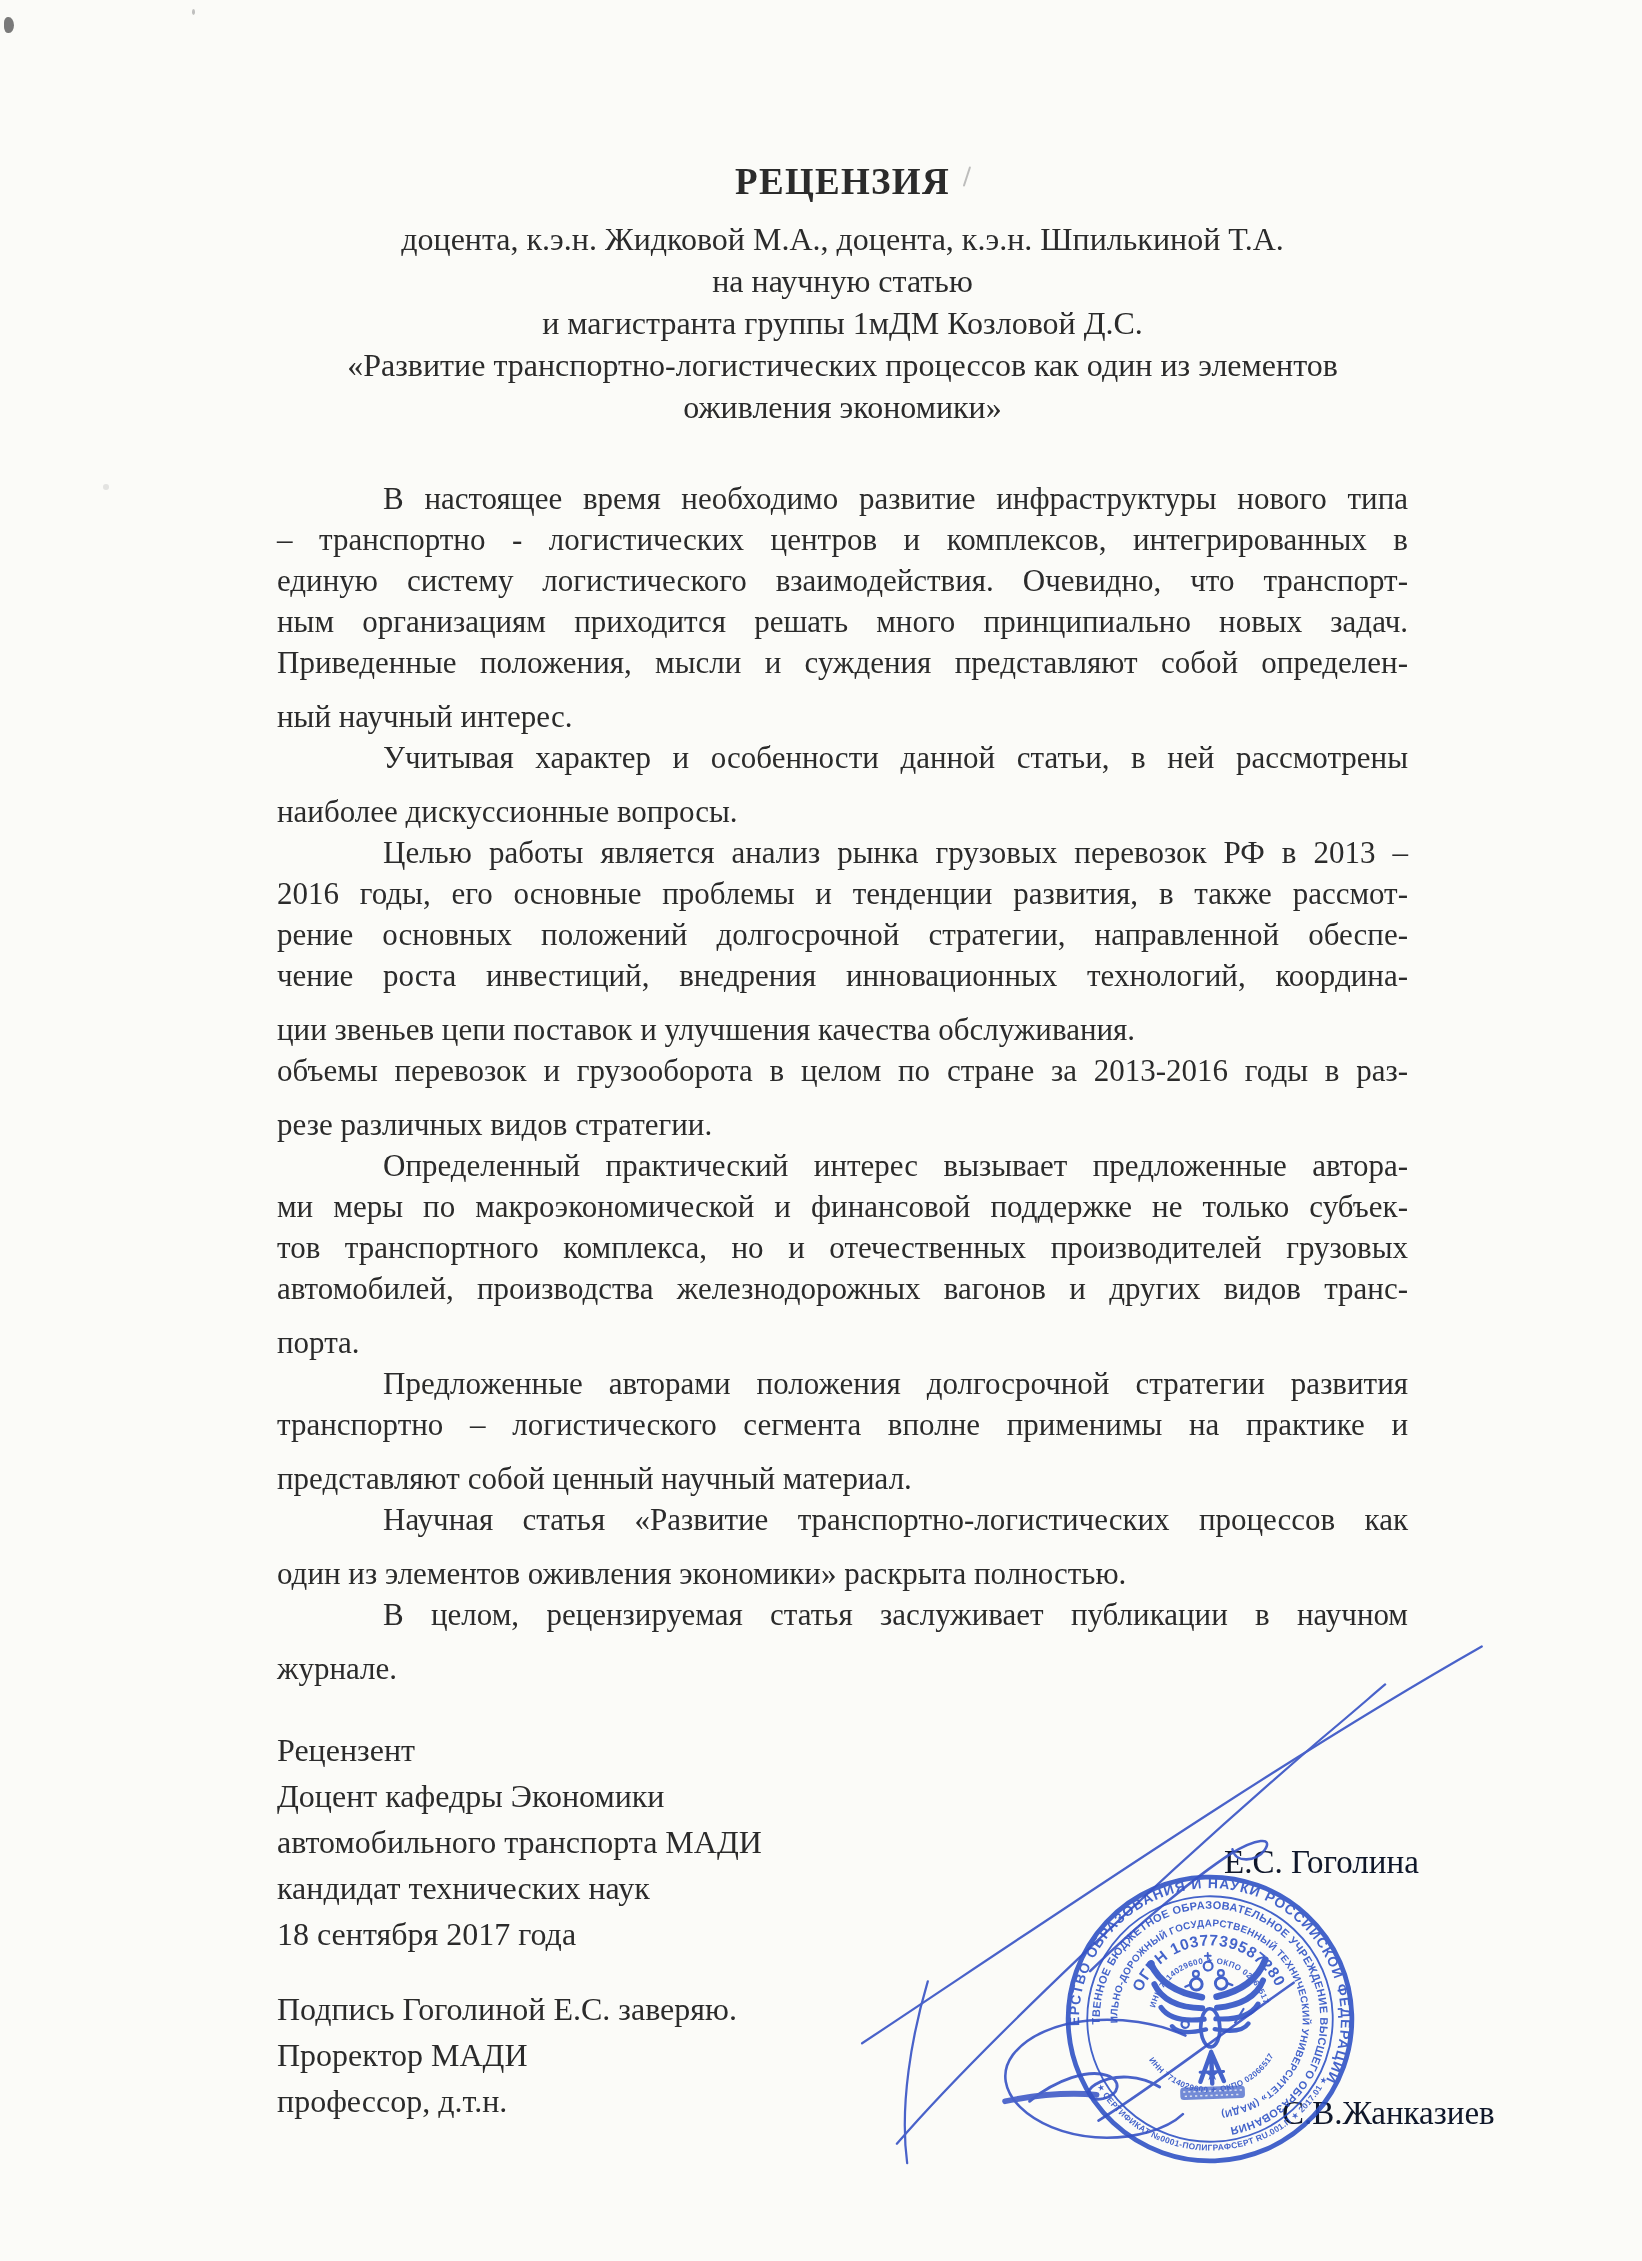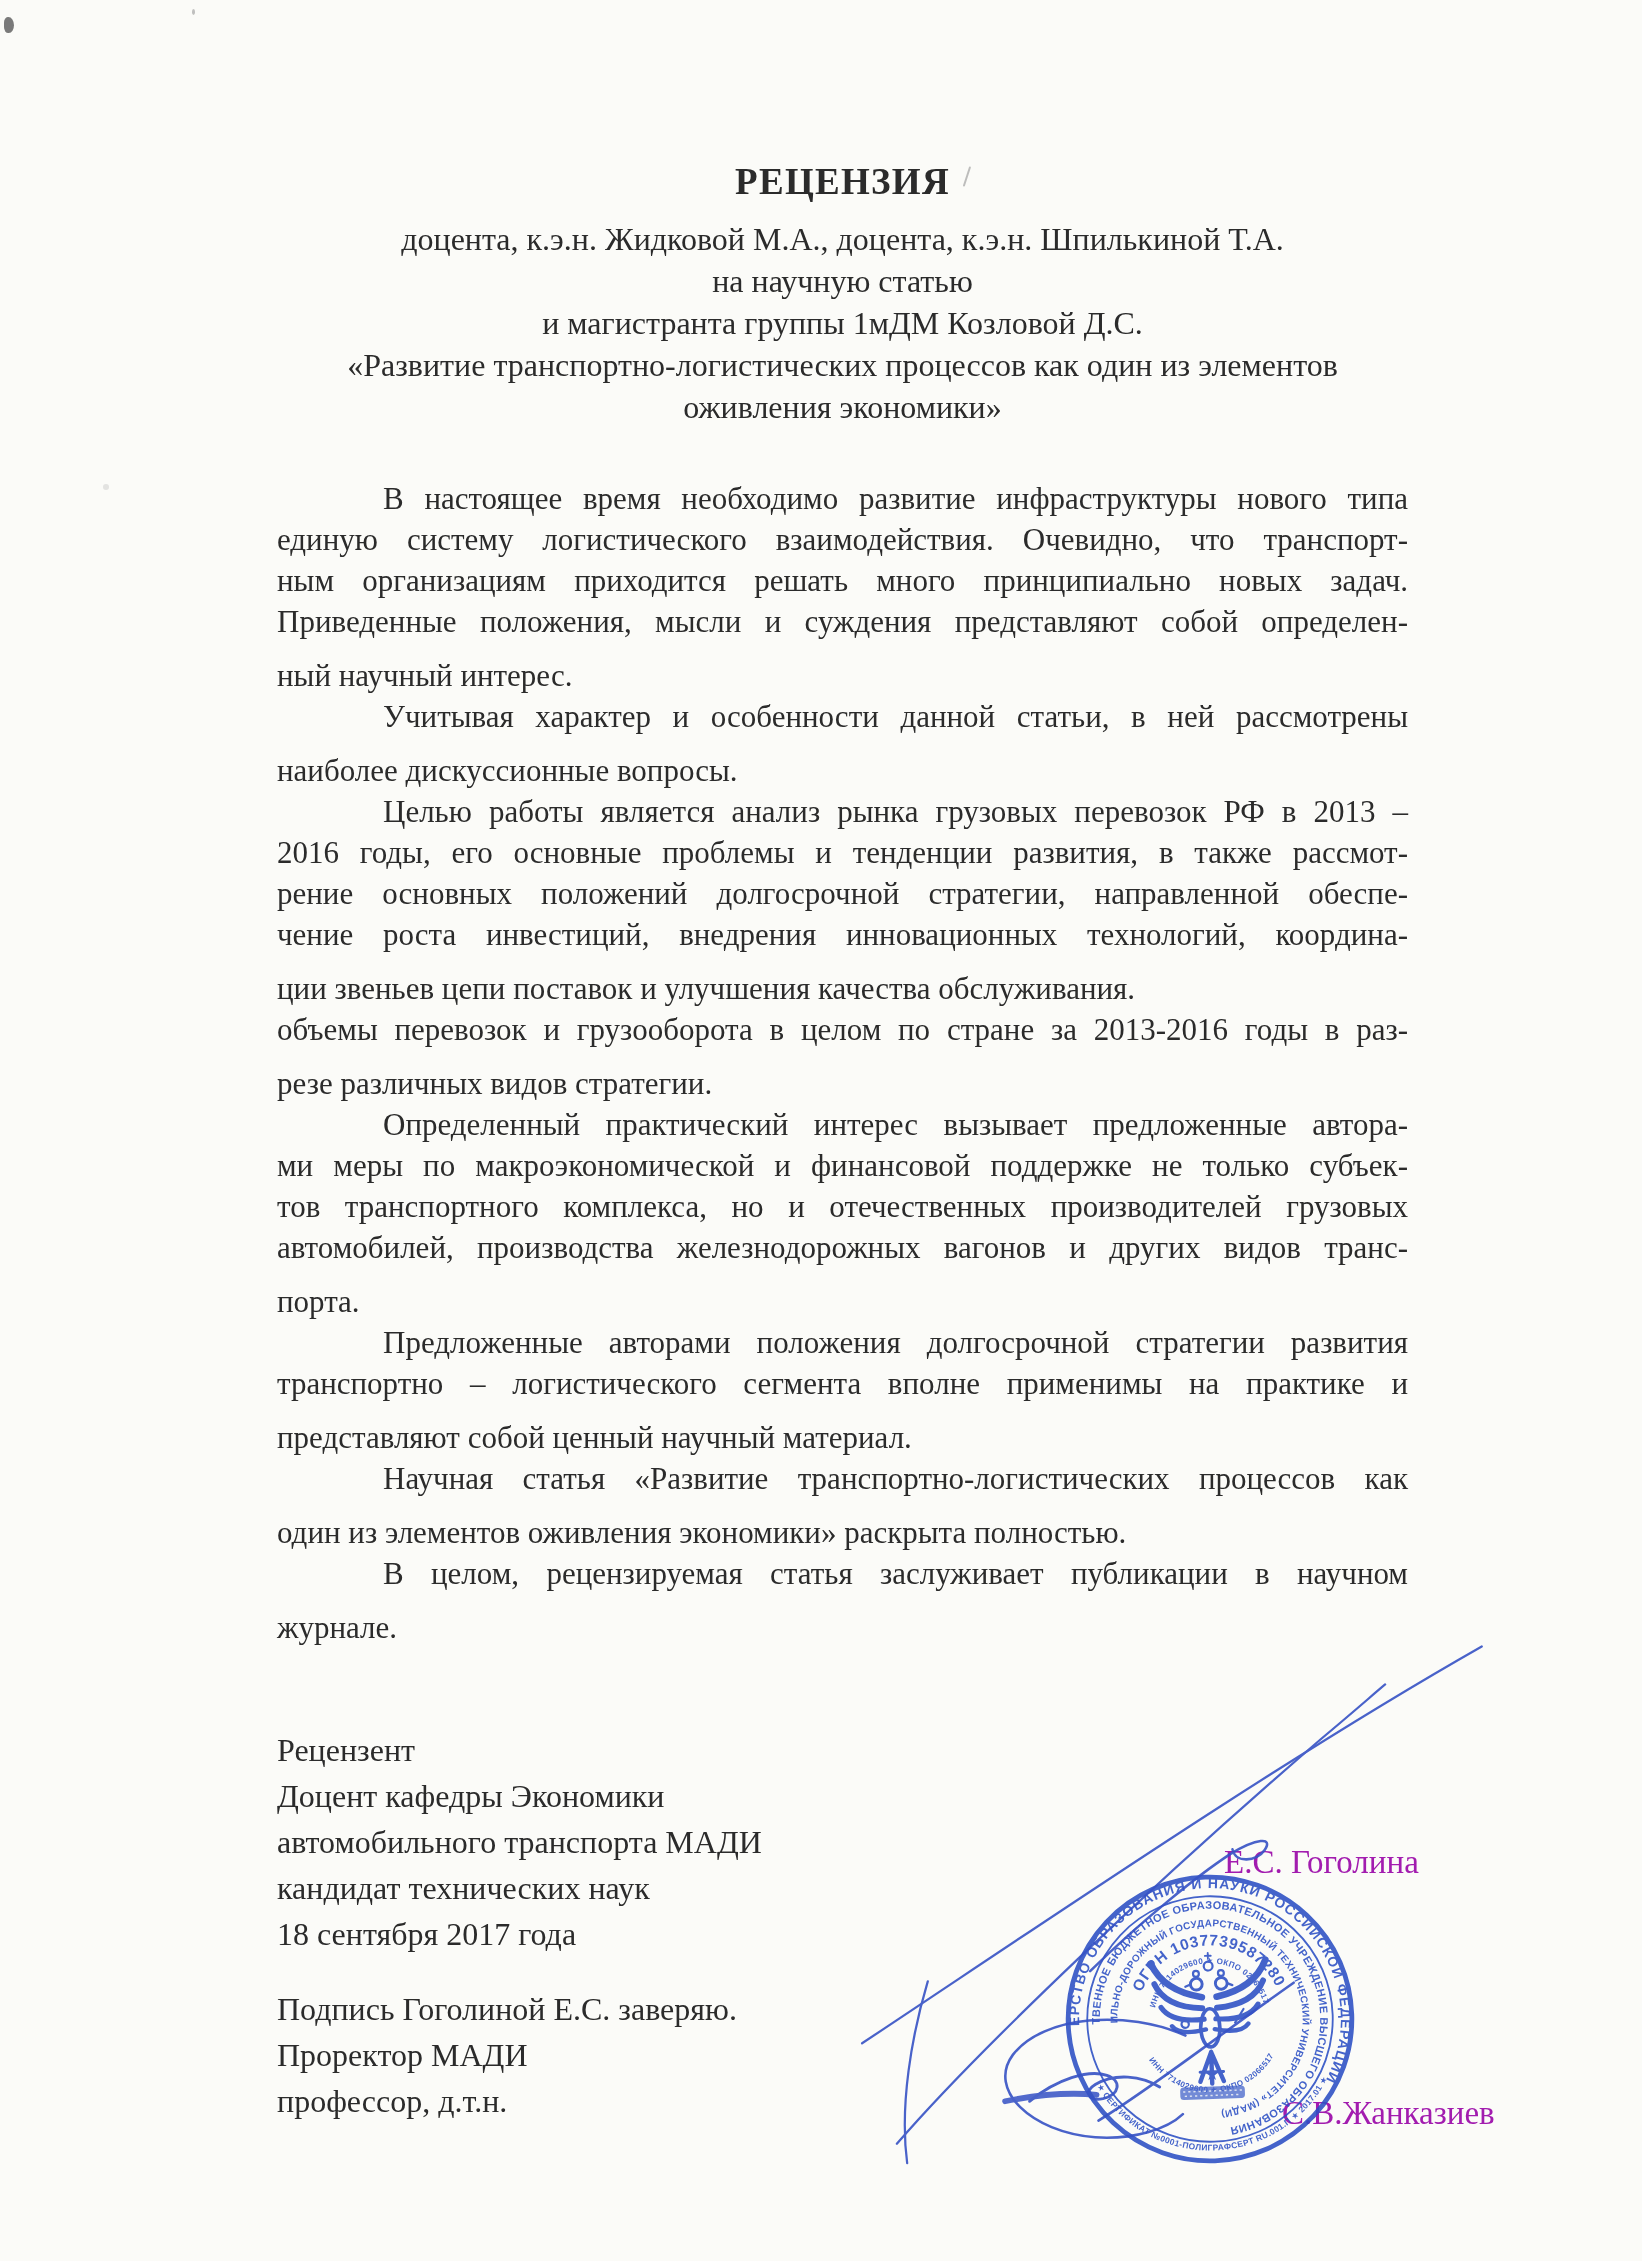--- a/index.html
+++ b/index.html
@@ -26,21 +26,21 @@
   
   .body{position:absolute;left:277px;width:1131px;top:478px;font-size:31px;}
   .bl{height:41px;line-height:41px;text-align:justify;text-align-last:justify;white-space:normal;}
   .bl.first{padding-left:106px;}
   .bl.last{text-align-last:left;margin-top:13px;}
   
   .sig-block{position:absolute;left:277px;font-size:32px;}
   .sig-block .sline{height:46px;line-height:46px;}
   .sig-a{top:1727px;}
   .sig-b{top:1986px;}
-  .name{position:absolute;font-size:33px;color:#a21caf;}
+  .name{position:absolute;font-size:33px;color:#0f172a;}
   .name.reviewer{left:1224px;top:1844px;}
   .name.certifier{left:1282px;top:2060px;margin-top:35px;}
   
   .stamp-svg{position:absolute;left:1063px;top:1872px;width:294px;height:294px;opacity:.88;transform:rotate(-2deg);}
   .sign-svg{position:absolute;left:0;top:0;width:1643px;height:2261px;pointer-events:none;}
   .stamp-text{font-family:"Liberation Sans","DejaVu Sans",sans-serif;font-weight:bold;}
   
   .speck{position:absolute;border-radius:50%;}
   .speck.s1{left:3.9px;top:17px;width:10.3px;height:15.5px;background:#5a5a5a;opacity:.8;border-radius:40% 60% 55% 45%;}
   .speck.s2{left:192px;top:9px;width:3.2px;height:5.8px;background:#9a9a9a;opacity:.6;}
@@ -62,20 +62,21 @@
     <div class="hline">доцента, к.э.н. Жидковой М.А., доцента, к.э.н. Шпилькиной Т.А.</div>
     <div class="hline">на научную статью</div>
     <div class="hline">и магистранта группы 1мДМ Козловой Д.С.</div>
     <div class="hline">«Развитие транспортно-логистических процессов как один из элементов</div>
     <div class="hline">оживления экономики»</div>
   </div>
 
   <div class="body">
     <div>
       <div class="bl first">В настоящее время необходимо развитие инфраструктуры нового типа</div>
+      <div class="bl">– транспортно - логистических центров и комплексов, интегрированных в</div>
       <div class="bl">единую систему логистического взаимодействия. Очевидно, что транспорт-</div>
       <div class="bl">ным организациям приходится решать много принципиально новых задач.</div>
       <div class="bl">Приведенные положения, мысли и суждения представляют собой определен-</div>
       <div class="bl last">ный научный интерес.</div>
     </div>
     <div>
       <div class="bl first">Учитывая характер и особенности данной статьи, в ней рассмотрены</div>
       <div class="bl last">наиболее дискуссионные вопросы.</div>
     </div>
     <div>

